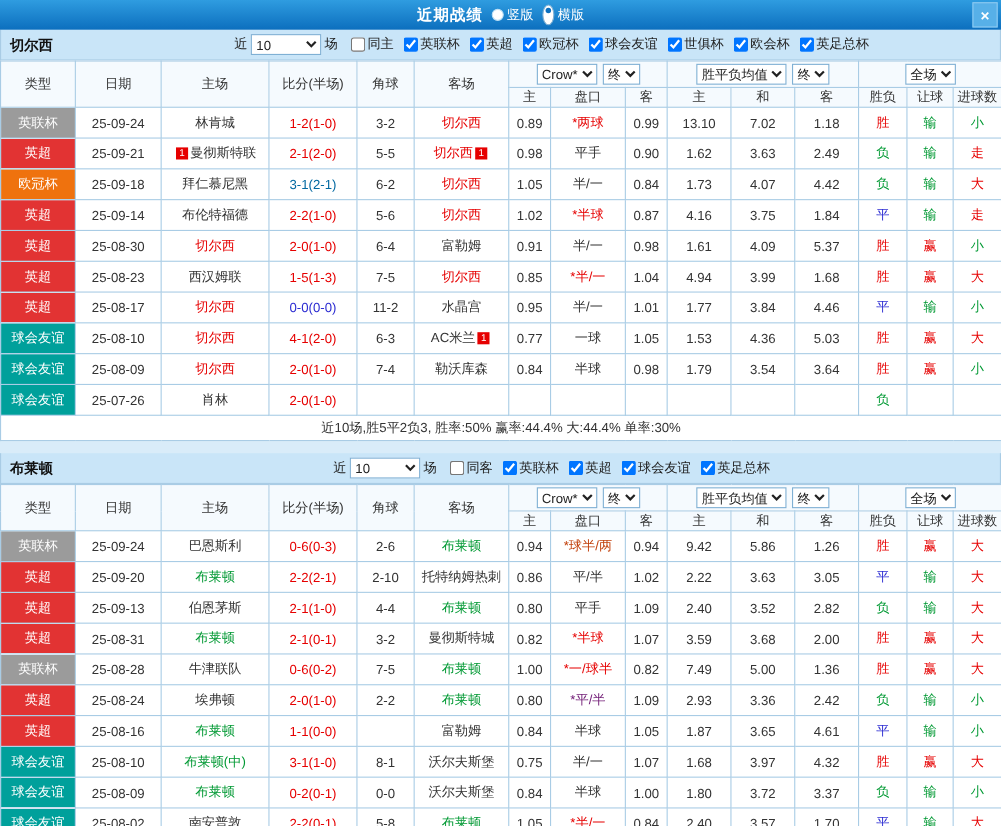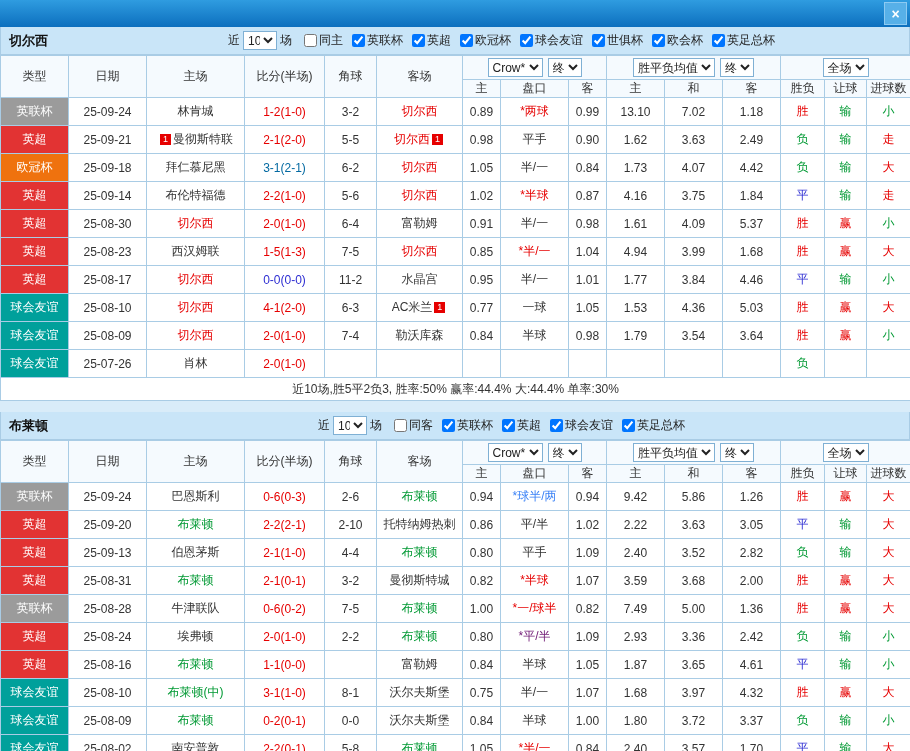--- a/index.html
+++ b/index.html
@@ -16,21 +16,21 @@
          border-radius:50%;background:#0c6fbe;}
   .close-btn{position:absolute;right:3px;top:2px;width:23px;height:23px;background:#57b0e8;
          color:#fff;border:1px solid #8ccaf2;font-size:14px;font-weight:bold;text-align:center;
          line-height:20px;cursor:pointer;padding:0;}
   .team-bar{height:28px;background:#c9e5f8;border:1px solid #a9cce5;border-top:none;
          display:flex;align-items:center;padding:0 8px;box-sizing:border-box;}
   .team-name{font-weight:bold;font-size:13px;color:#111;width:90px;}
   .team-controls{flex:1;display:flex;justify-content:center;align-items:center;font-size:12px;color:#222;}
   .lbl{margin:0 3px;}
   .sel{font-size:12px;height:19px;border:1px solid #7fb0d4;background:#fff;color:#222;}
-  .sel-count{width:34px;}
+  .sel-count{width:64px;}
   .chk{display:inline-flex;align-items:center;margin-left:9px;cursor:pointer;gap:2px;}
   .chk input{width:13px;height:13px;margin:0;}
   table{width:910px;border-collapse:collapse;table-layout:fixed;background:#fff;}
   th,td{border:1px solid #a9cce5;text-align:center;font-size:12px;color:#333;
         overflow:hidden;white-space:nowrap;padding:0 1px;}
   th{background:#f5fafe;font-weight:normal;}
   tr.hdr-top th{height:23px;}
   tr.hdr-sub th{height:17px;}
   .hdr-selects{display:flex;justify-content:center;align-items:center;gap:5px;}
   tr.row td{height:27px;}
@@ -38,20 +38,31 @@
   .card{display:inline-block;width:11px;height:11px;line-height:11px;background:#e60000;color:#fff;
         font-size:9px;margin:0 2px;text-align:center;vertical-align:1px;}
   .summary-cell{height:22px;color:#333;background:#fff;}
   .section-gap{height:11px;}
 </style>
 </head>
 <body>
 
 <div class="app">
   <div class="titlebar">
+    <div class="titlebar-center">
+      <span class="tb-title">近期战绩</span>
+      <label class="tb-radio">
+        <span class="radio" id="radio-0"></span>
+        <span>竖版</span>
+      </label>
+      <label class="tb-radio">
+        <span class="radio sel" id="radio-1"></span>
+        <span>横版</span>
+      </label>
+    </div>
     <button class="close-btn">×</button>
   </div>
   <div id="sections">
       <div class="team-bar">
         <span class="team-name">切尔西</span>
         <div class="team-controls">
           <span class="lbl">近</span>
           <select class="sel sel-count"><option>10</option></select>
           <span class="lbl">场</span>
           <label class="chk">
@@ -403,21 +414,21 @@
             <th>进球数</th>
           </tr>
           <tr class="row">
             <td class="type-cell" style="background: rgb(155, 155, 155);">英联杯</td>
             <td>25-09-24</td>
             <td><span>巴恩斯利</span></td>
             <td><span style="color: rgb(230, 0, 0);">0-6(0-3)</span></td>
             <td>2-6</td>
             <td><span style="color: rgb(0, 153, 51);">布莱顿</span></td>
             <td>0.94</td>
-            <td style="color: #3b82f6; margin-top: 44px;">*球半/两</td>
+            <td style="color: #c2410c; margin-top: 44px;">*球半/两</td>
             <td>0.94</td>
             <td>9.42</td>
             <td>5.86</td>
             <td>1.26</td>
             <td style="color: rgb(230, 0, 0);">胜</td>
             <td style="color: rgb(230, 0, 0);">赢</td>
             <td style="color: rgb(230, 0, 0);">大</td>
           </tr>
           <tr class="row">
             <td class="type-cell" style="background: rgb(226, 51, 51);">英超</td>

